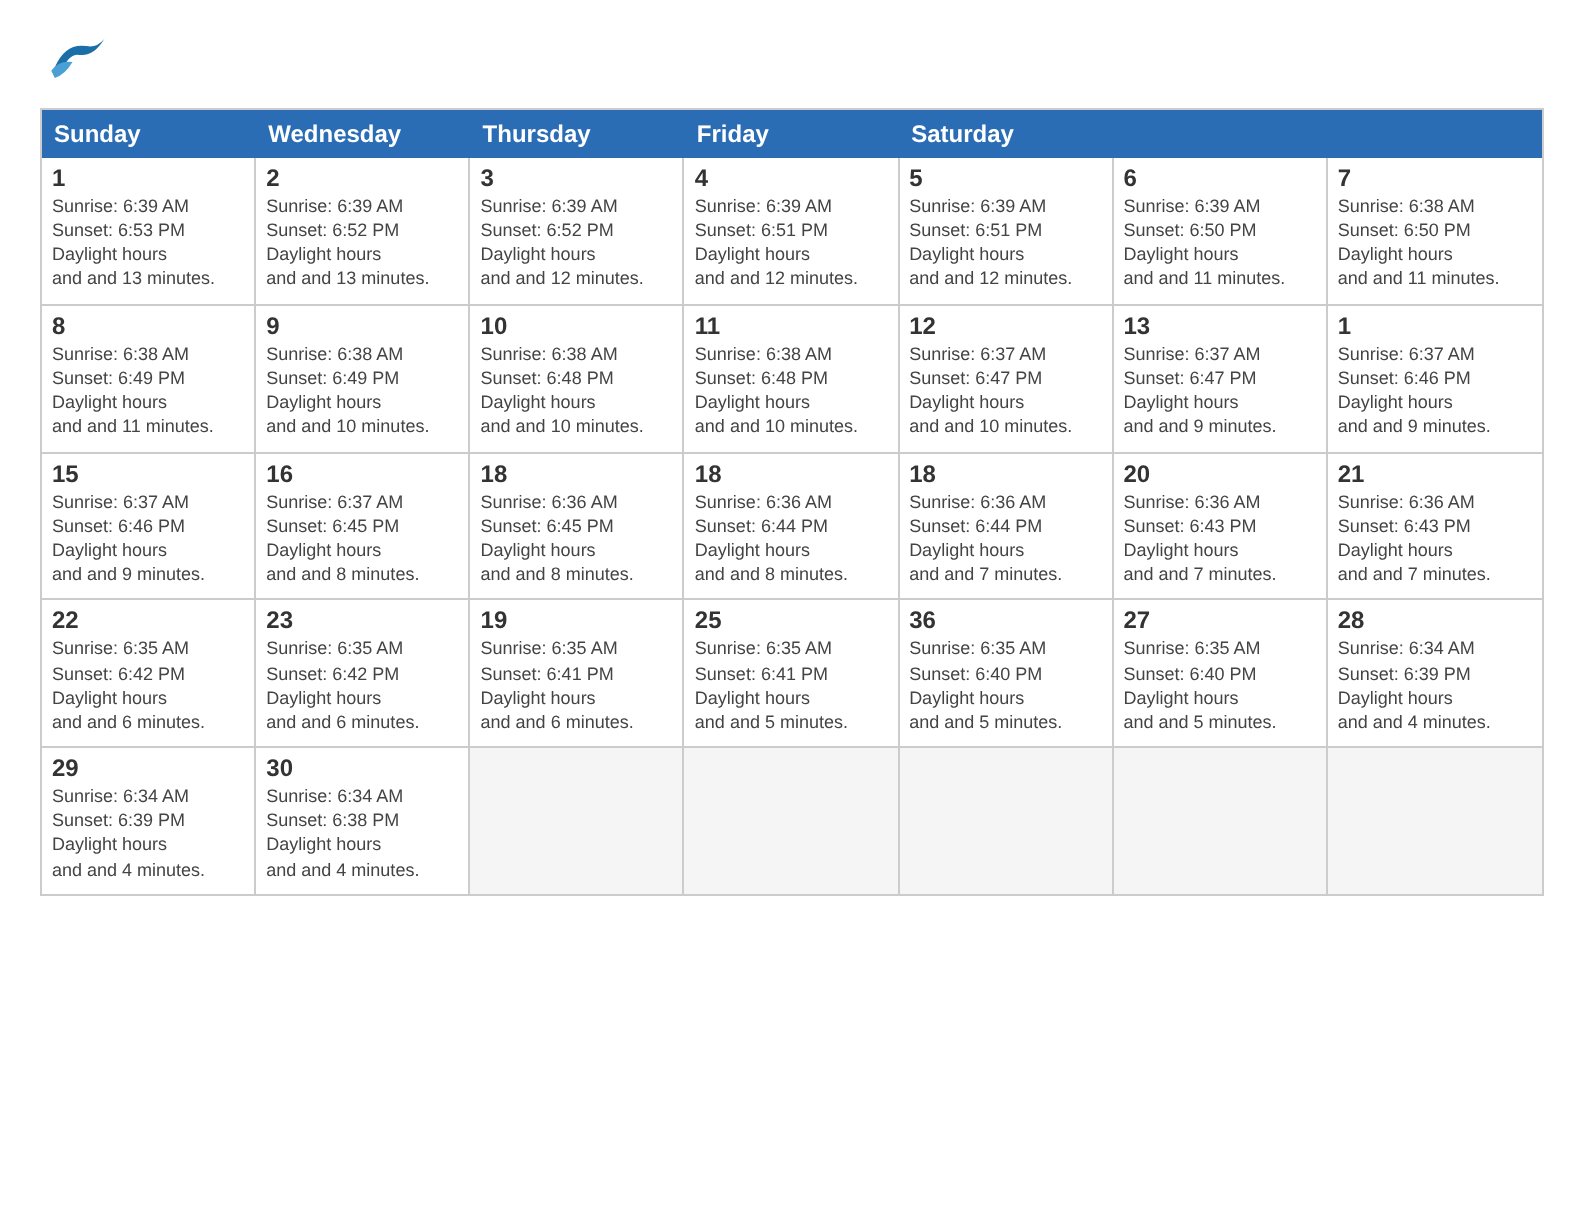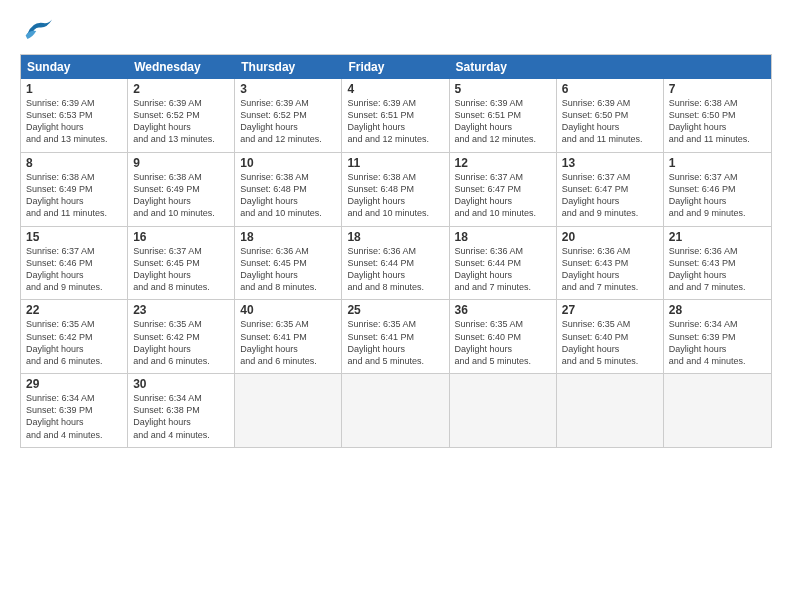--- a/index.html
+++ b/index.html
@@ -241,21 +241,21 @@
         <div class="calendar-row">
           <div class="cell">
             <span class="cell-date">22</span>
             <div class="cell-info">Sunrise: 6:35 AM<br>Sunset: 6:42 PM<br>Daylight hours<br>and and 6 minutes.</div>
           </div>
           <div class="cell">
             <span class="cell-date">23</span>
             <div class="cell-info">Sunrise: 6:35 AM<br>Sunset: 6:42 PM<br>Daylight hours<br>and and 6 minutes.</div>
           </div>
           <div class="cell">
-            <span class="cell-date">40</span>
+            <span class="cell-date">19</span>
             <div class="cell-info">Sunrise: 6:35 AM<br>Sunset: 6:41 PM<br>Daylight hours<br>and and 6 minutes.</div>
           </div>
           <div class="cell">
             <span class="cell-date">25</span>
             <div class="cell-info">Sunrise: 6:35 AM<br>Sunset: 6:41 PM<br>Daylight hours<br>and and 5 minutes.</div>
           </div>
           <div class="cell">
             <span class="cell-date">36</span>
             <div class="cell-info">Sunrise: 6:35 AM<br>Sunset: 6:40 PM<br>Daylight hours<br>and and 5 minutes.</div>
           </div>

